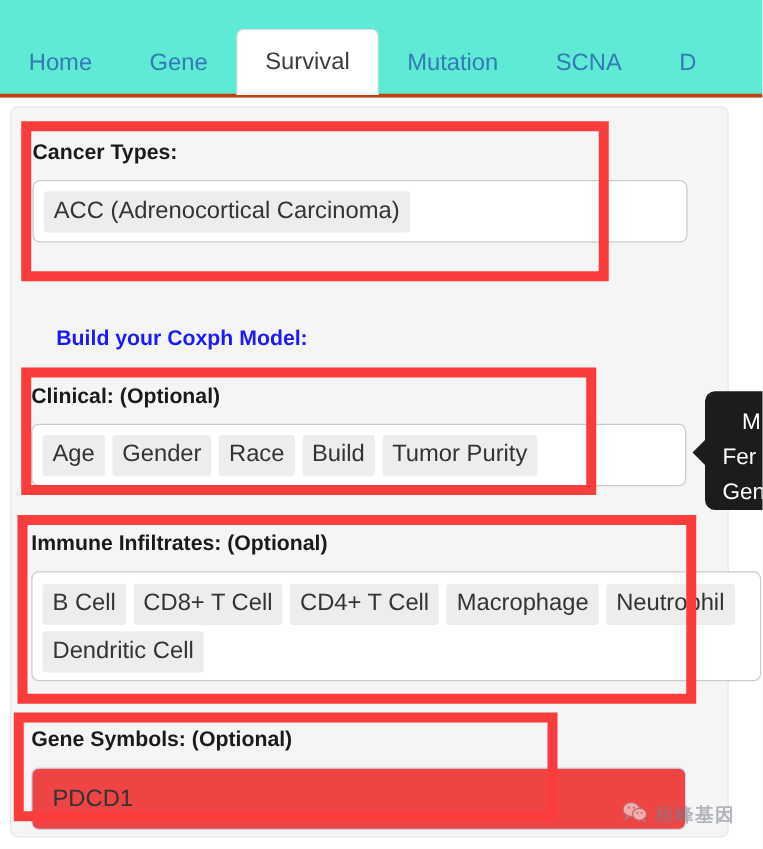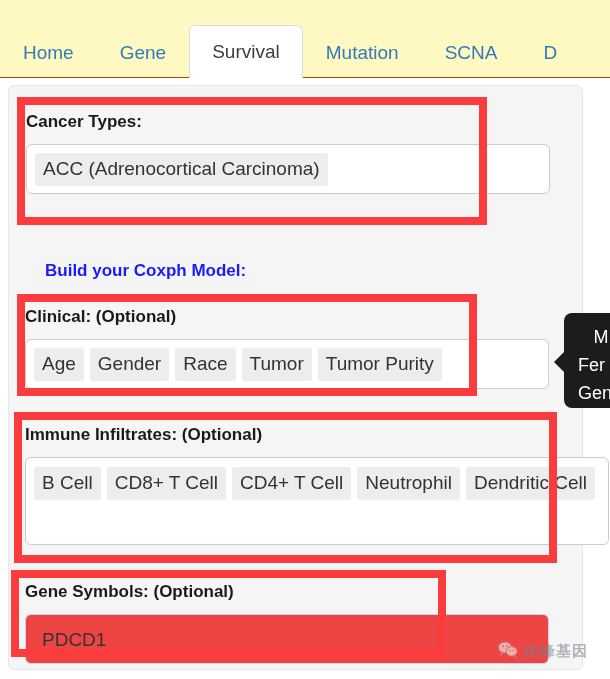--- a/index.html
+++ b/index.html
@@ -15,23 +15,23 @@
     position: relative;
   }
 
   
   .tabbar {
     position: absolute;
     left: 0;
     top: 0;
     width: 610px;
     height: 78px;
-    border-bottom: 1px solid #c2410c;
-    box-sizing: border-box;
-    background: #fef9c3;
+    border-bottom: 3px solid #c2410c;
+    box-sizing: border-box;
+    background: #5eead4;
   }
   .tabs {
     position: absolute;
     left: 0;
     bottom: 0;
     display: flex;
     align-items: flex-end;
     height: 62px;
   }
   .tab {
@@ -193,30 +193,31 @@
 </div>
 
 <div class="blue-label" style="left:25px; top:262px;margin-left:20px;">Build your Coxph Model:</div>
 
 <div class="section-label" style="left:25px; top:308px;">Clinical: (Optional)</div>
 
 <div class="control" style="left:25px; top:339px; width:524px; height:50px;">
   <span class="chip">Age</span>
   <span class="chip">Gender</span>
   <span class="chip">Race</span>
-  <span class="chip">Tumor</span>
+  <span class="chip">Build</span>
   <span class="chip">Tumor Purity</span>
 </div>
 
 <div class="section-label" style="left:25px; top:426px;">Immune Infiltrates: (Optional)</div>
 
 <div class="control" style="left:25px; top:457px; width:584px; height:88px; align-content:flex-start; padding-top:9px;">
   <span class="chip">B Cell</span>
   <span class="chip">CD8+ T Cell</span>
   <span class="chip">CD4+ T Cell</span>
+  <span class="chip">Macrophage</span>
   <span class="chip">Neutrophil</span>
   <span class="chip">Dendritic Cell</span>
 </div>
 
 <div class="section-label" style="left:25px; top:583px;">Gene Symbols: (Optional)</div>
 
 <div class="control focused" style="left:25px; top:614px; width:524px; height:50px;">
   <span class="plaintext">PDCD1</span>
 </div>
 

